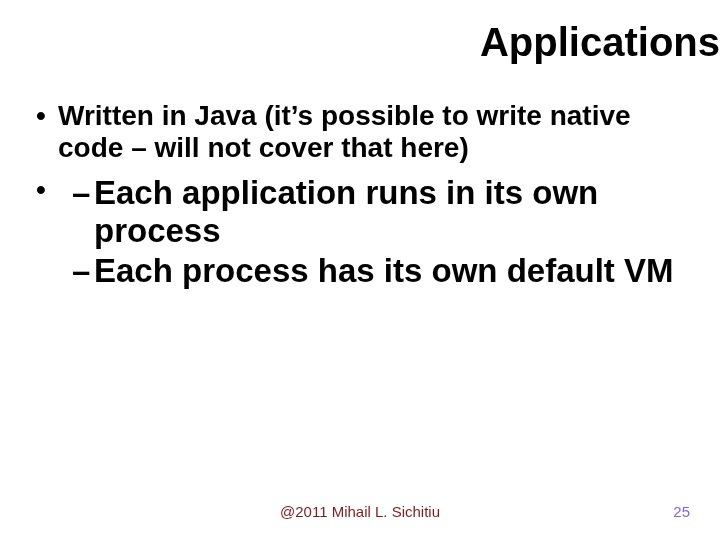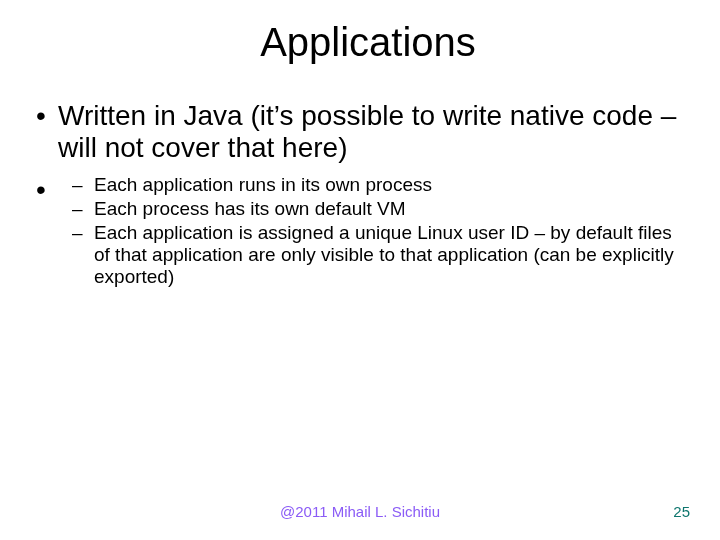--- a/index.html
+++ b/index.html
@@ -12,27 +12,28 @@
     color: #000;
     overflow: hidden;
   }
   .slide {
     position: relative;
     width: 720px;
     height: 540px;
     box-sizing: border-box;
   }
   .title {
-    text-align: center;
+    text-align: right;
     font-size: 40px;
-    font-weight: normal;
+    font-weight: bold;
     margin: 20px 0 35px 16px;
   }
   .content {
     padding: 0 32px 0 32px;
+    font-weight: bold;
   }
   ul.level1 {
     list-style: none;
     padding: 0;
     margin: 0;
     font-size: 28px;
     line-height: 1.15;
   }
   ul.level1 > li {
     position: relative;
@@ -44,63 +45,62 @@
     position: absolute;
     left: 4px;
     top: 0;
     font-size: 28px;
     line-height: 1.15;
   }
   ul.level2 {
     list-style: none;
     padding: 0;
     margin: 10px 0 0 14px;
-    font-size: 19px;
+    font-size: 33px;
     line-height: 1.15;
   }
   ul.level2 > li {
     position: relative;
     padding-left: 22px;
     margin-bottom: 2px;
   }
   ul.level2 > li::before {
     content: "–";
     position: absolute;
     left: 0;
     top: 0;
   }
   .footer-center {
     position: absolute;
     left: 0;
     right: 0;
     bottom: 40px;
     text-align: center;
     font-size: 15px;
-    color: #8b5cf6;
+    color: #7f1d1d;
   }
   .footer-right {
     position: absolute;
     right: 30px;
     bottom: 40px;
     font-size: 15px;
-    color: #0f766e;
+    color: #8b5cf6;
   }
 </style>
 </head>
 <body>
 
 <div class="slide">
   <div class="title">Applications</div>
   <div class="content">
     <ul class="level1">
       <li><span>Written in Java (it’s possible to write native code – will not cover that here)</span></li>
       <li>
         <ul class="level2">
           <li><span>Each application runs in its own process</span></li>
           <li><span>Each process has its own default VM</span></li>
-          <li><span>Each application is assigned a unique Linux user ID – by default files of that application are only visible to that application (can be explicitly exported)</span></li>
         </ul>
       </li>
     </ul>
   </div>
   <div class="footer-center">@2011 Mihail L. Sichitiu</div>
   <div class="footer-right">25</div>
 </div>
 
 </body></html>

